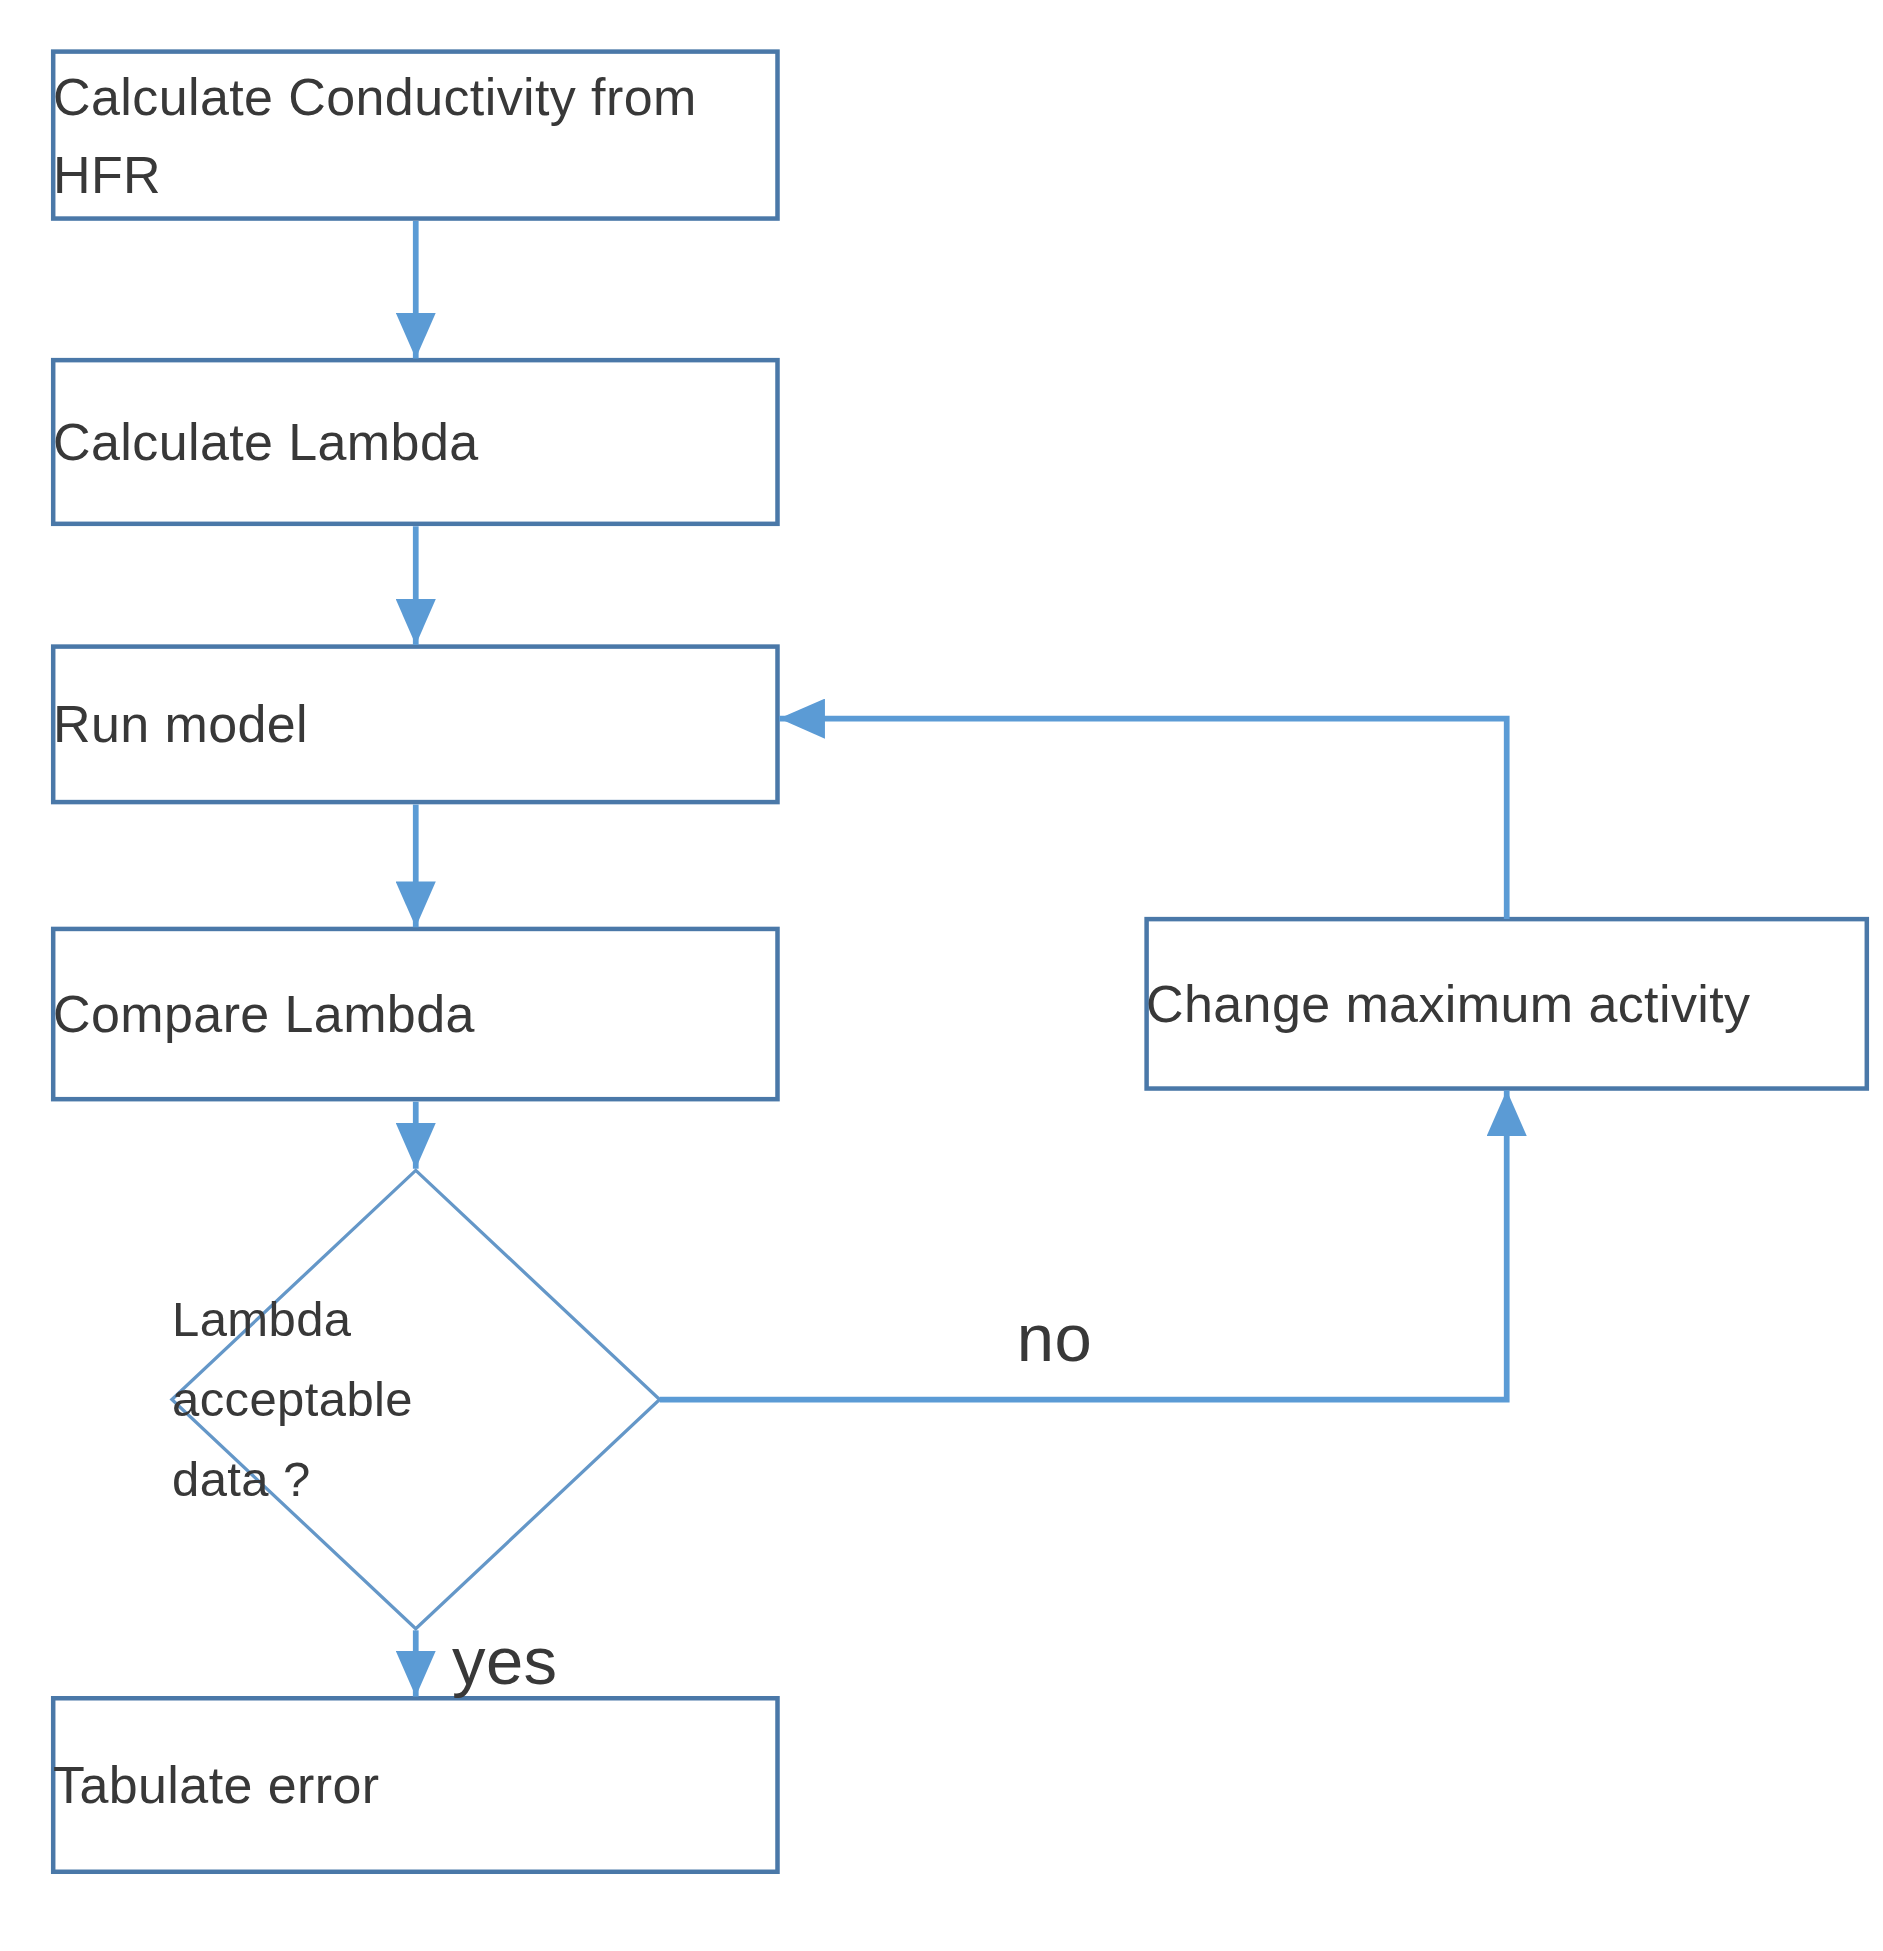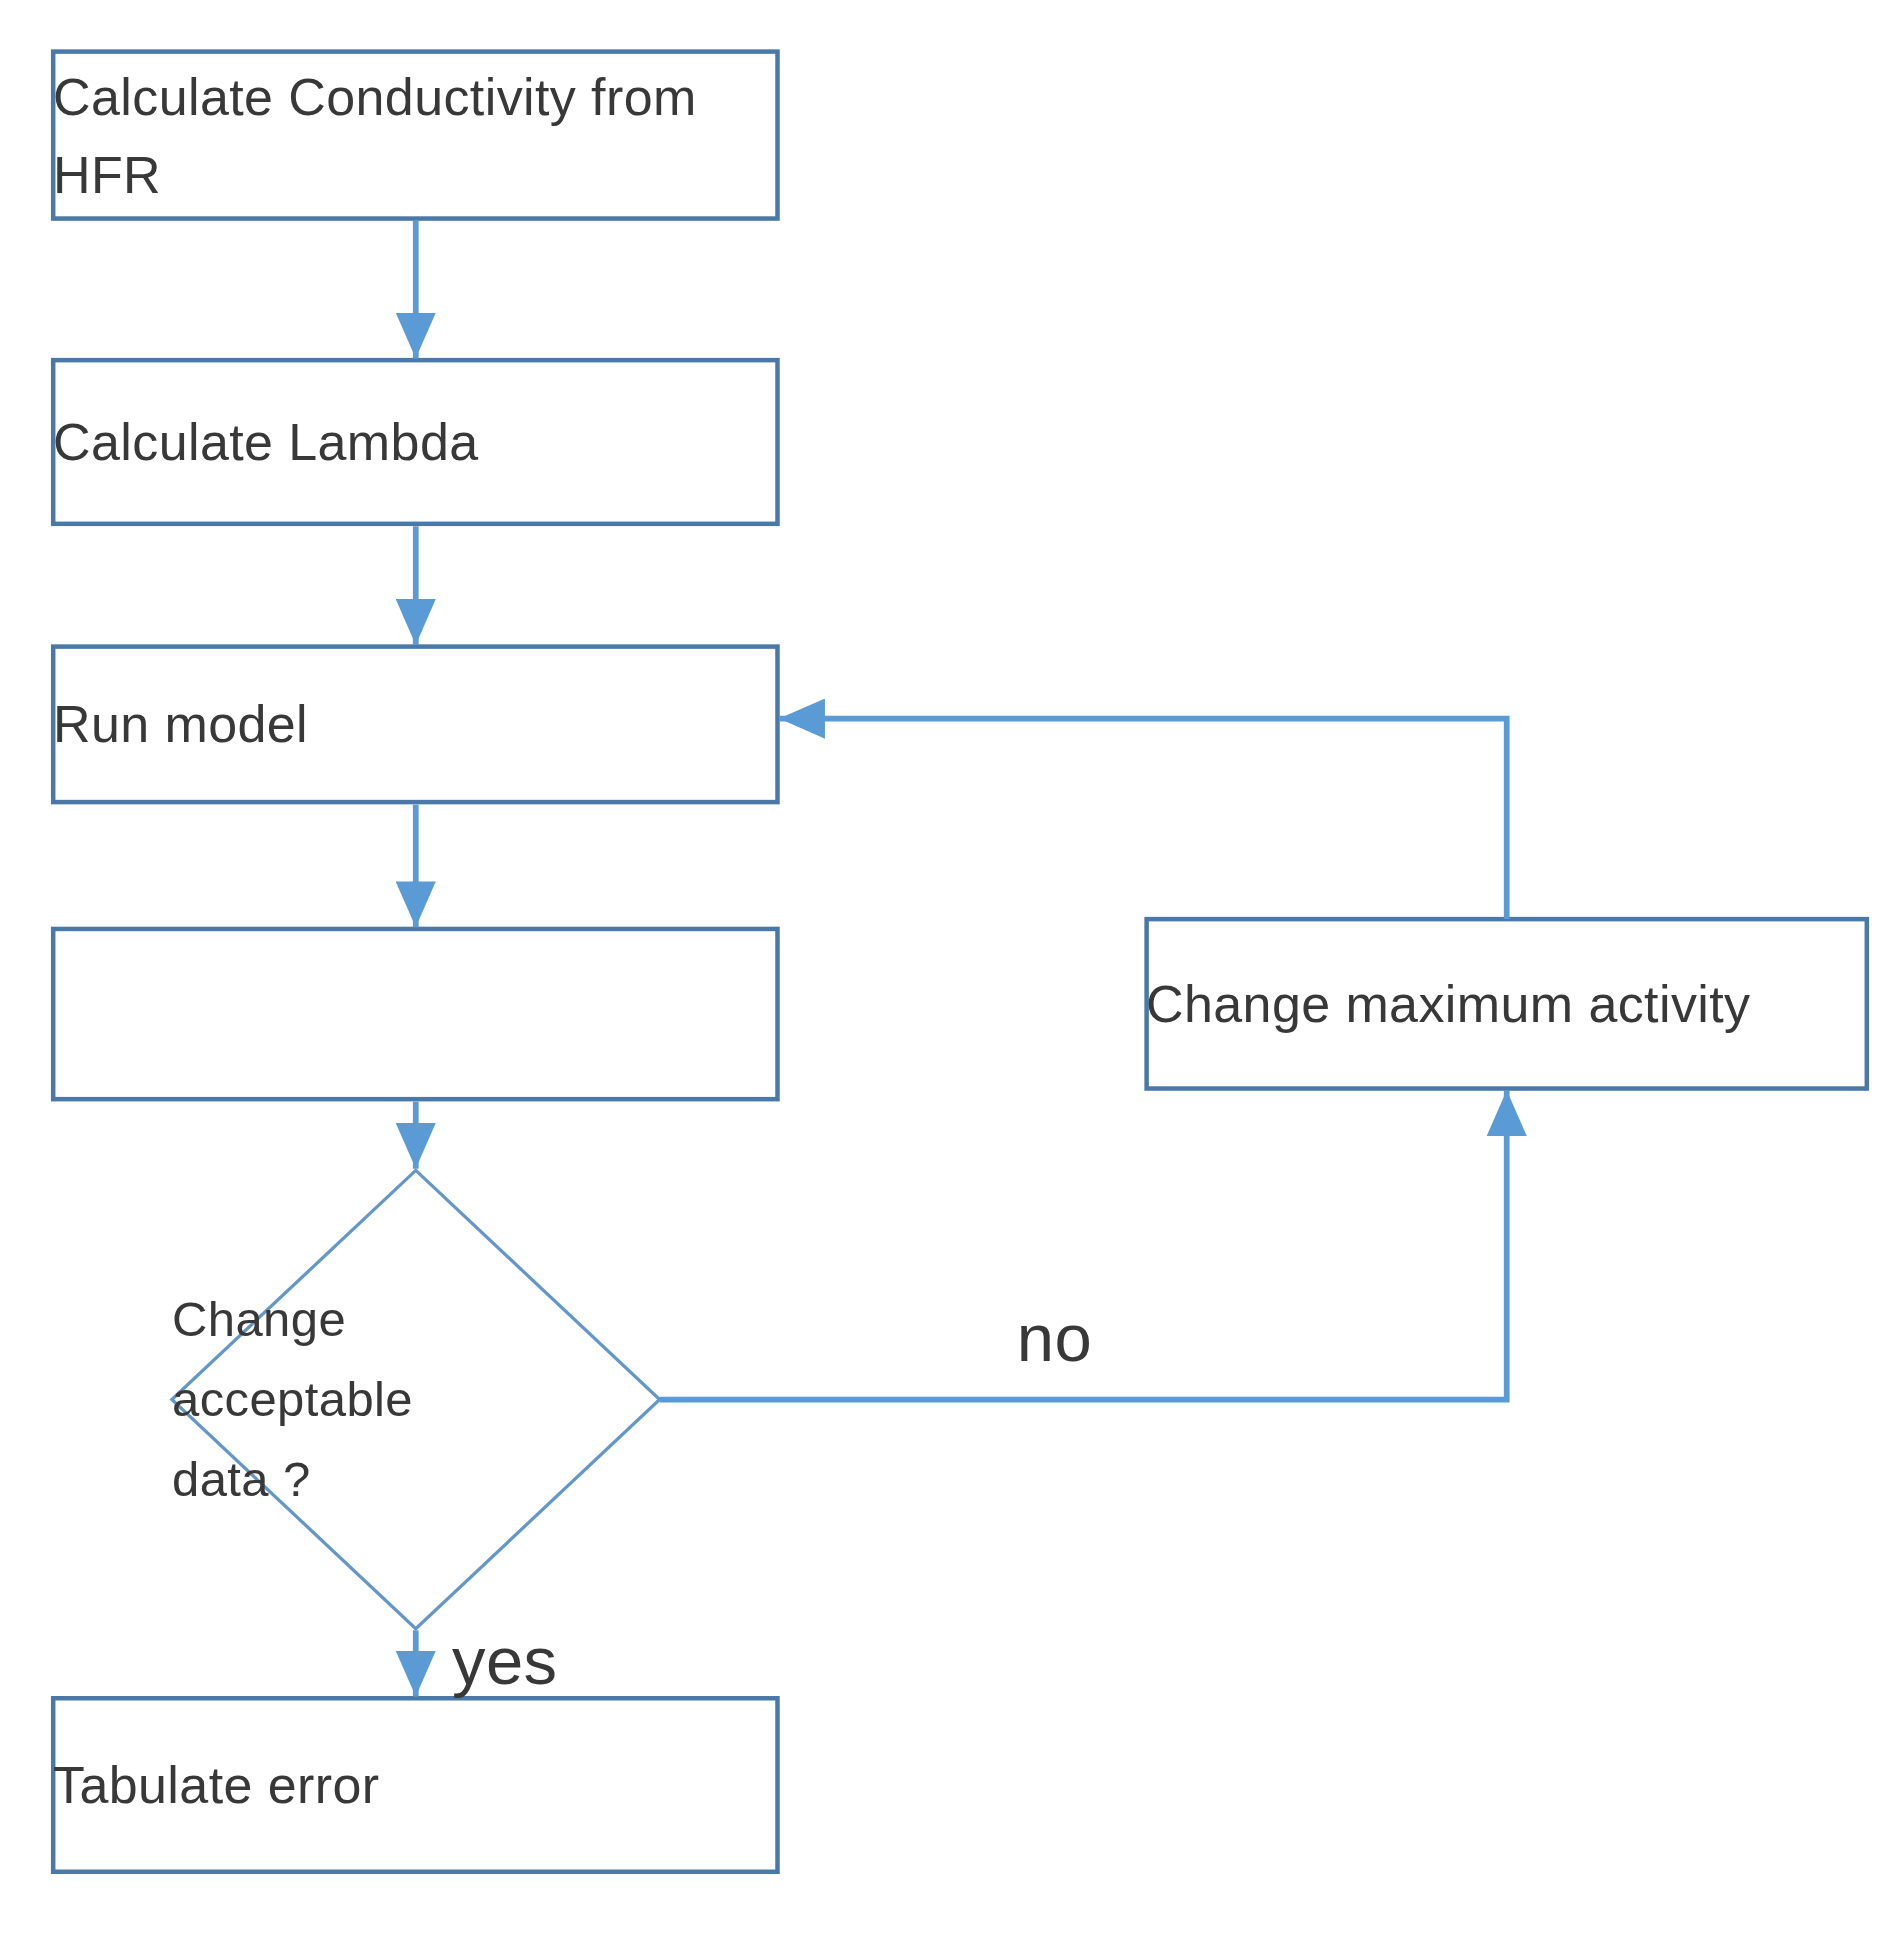--- a/index.html
+++ b/index.html
@@ -79,23 +79,26 @@
   </div>
 
   <div class="node-label" style="left:53px;top:360px;width:724px;height:164px;">
     <span>Calculate Lambda</span>
   </div>
 
   <div class="node-label" style="left:53px;top:646px;width:724px;height:155px;">
     <span>Run model</span>
   </div>
 
+  <div class="node-label" style="left:53px;top:929px;width:724px;height:170px;">
+    <span>Compare Lambda</span>
+  </div>
 
   <div class="node-label diamond-label" style="left:172px;top:1170px;width:488px;height:458px;">
-    <span>Change</span>
+    <span>Lambda</span>
     <span>acceptable</span>
     <span>data ?</span>
   </div>
 
   <div class="node-label" style="left:53px;top:1698px;width:724px;height:173px;">
     <span>Tabulate error</span>
   </div>
 
   <div class="node-label" style="left:1146px;top:919px;width:720px;height:169px;">
     <span>Change maximum activity</span>

